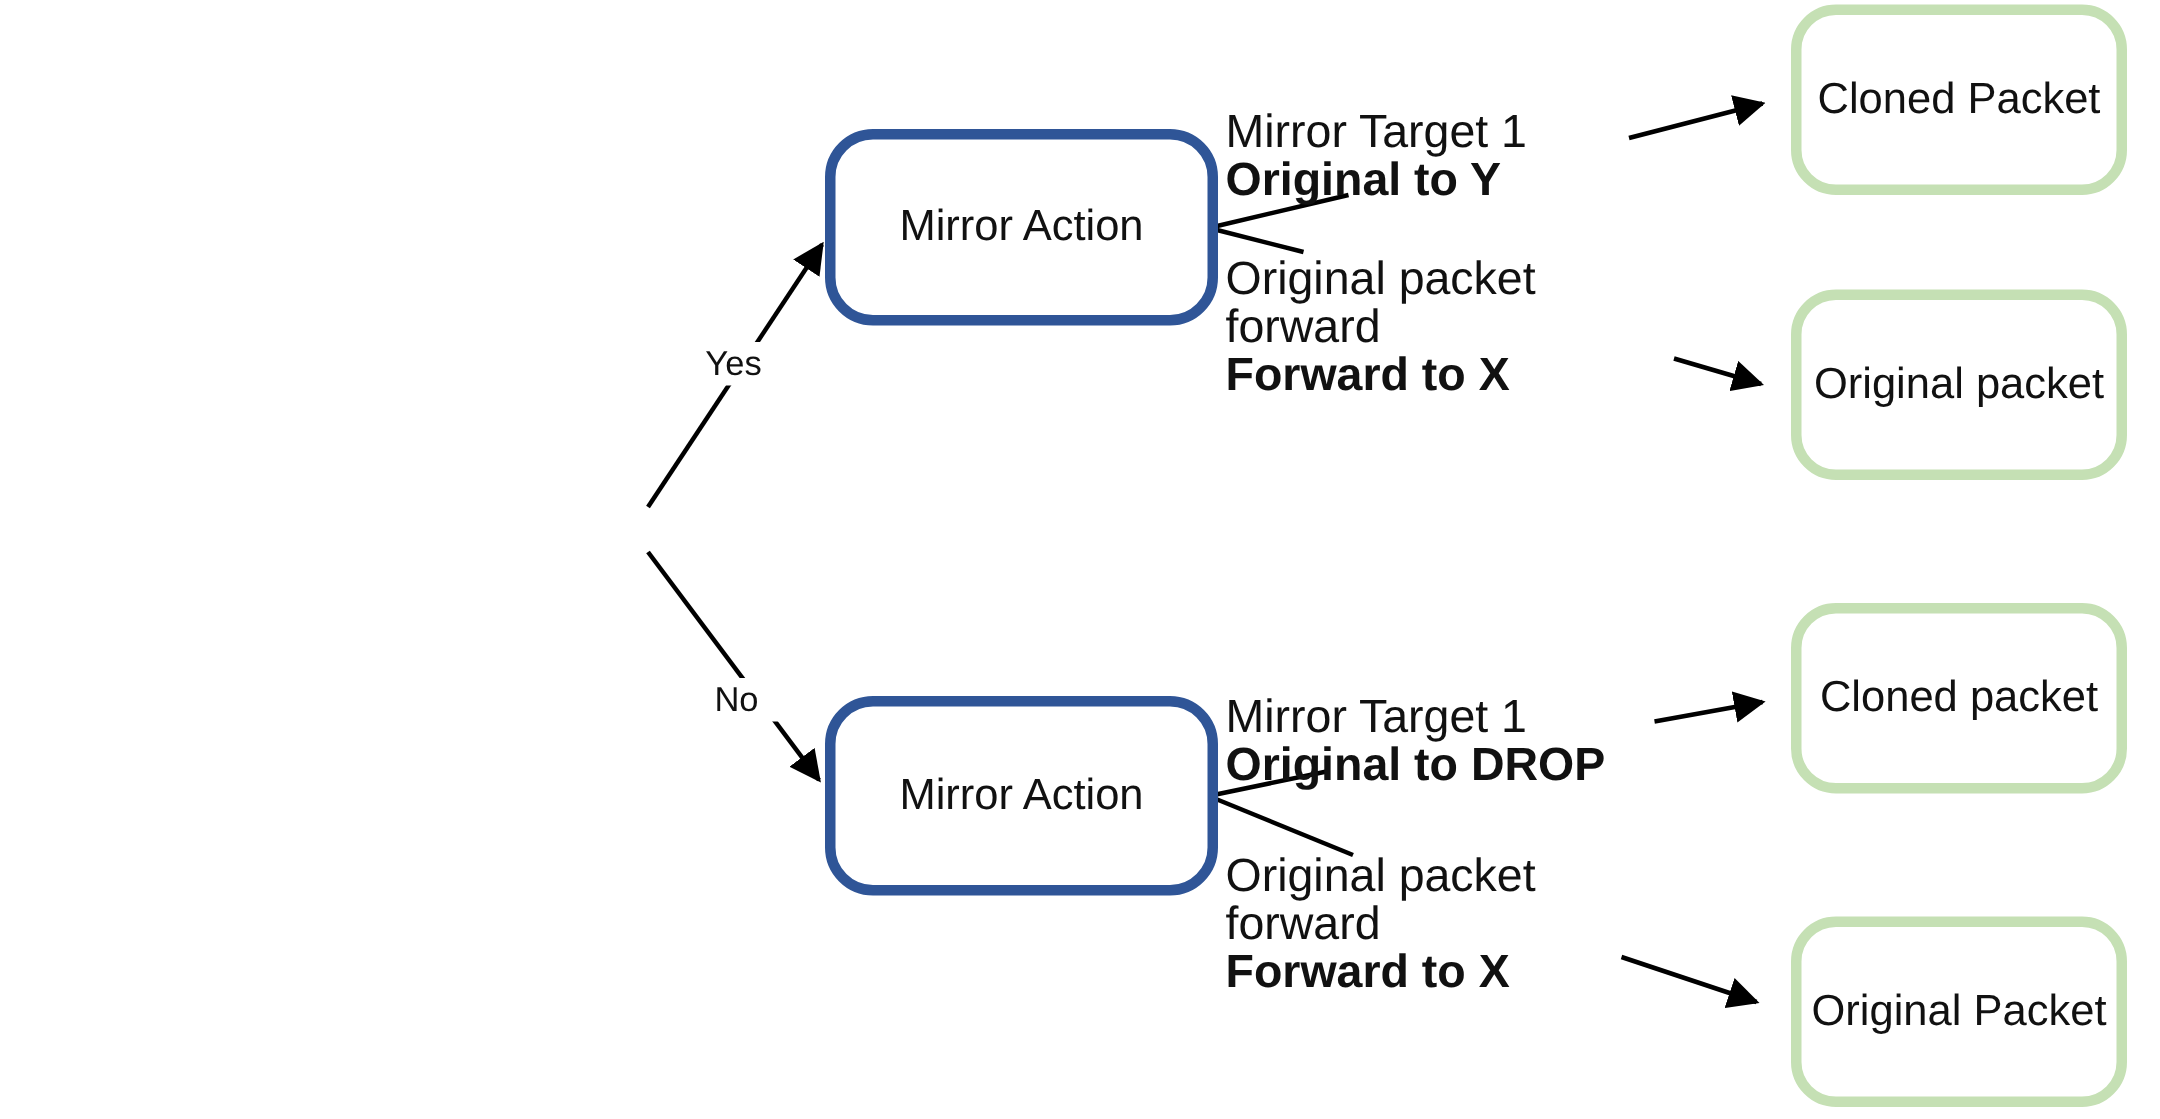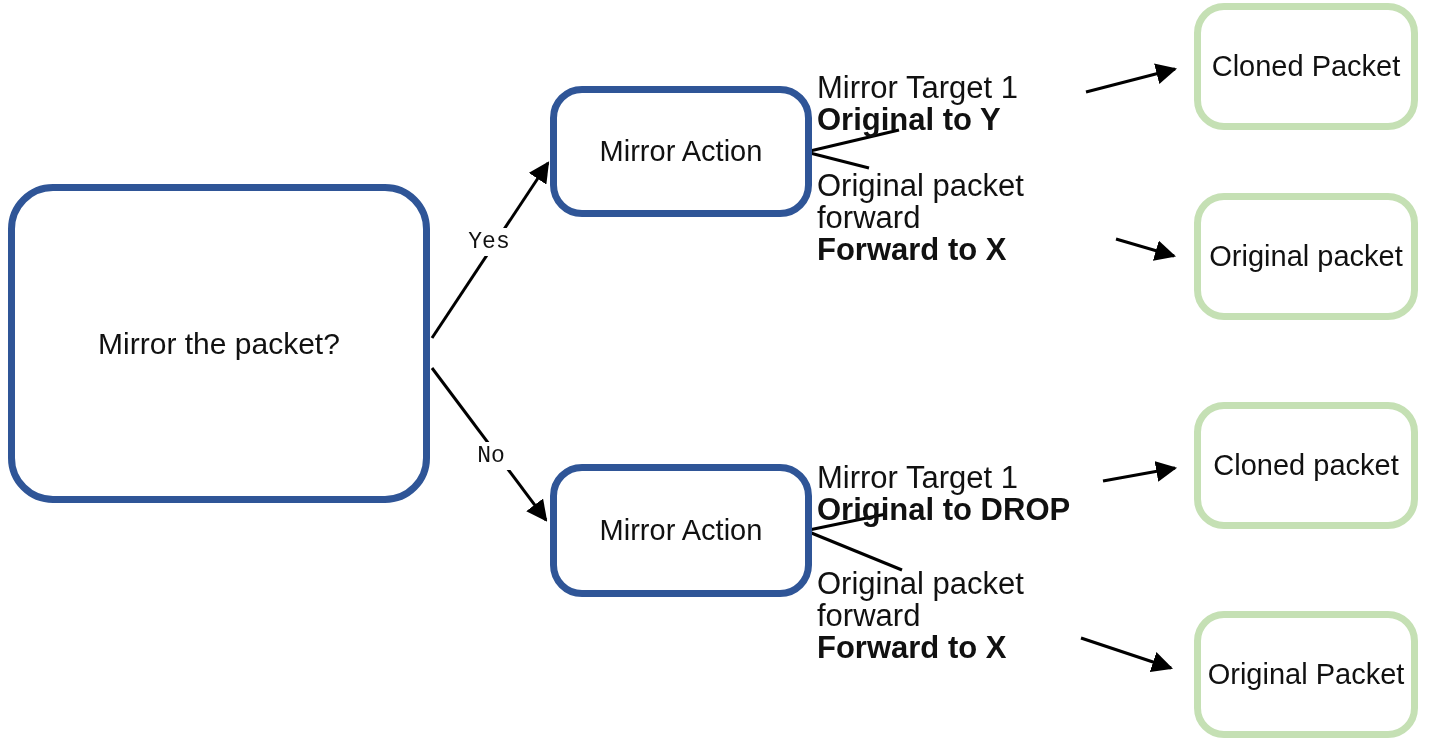--- a/index.html
+++ b/index.html
@@ -74,24 +74,23 @@
   #outcome-original-yes { top: 193px; }
   #outcome-cloned-no    { top: 402px; }
   #outcome-original-no  { top: 611px; }
   .branch-label {
     position: absolute;
     z-index: 3;
     background: #ffffff;
     font-size: 23px;
     text-align: center;
     padding: 1px 3px;
-    font-family: Liberation Mono, monospace;
   }
   #yes-label { left: 456px; top: 228px; width: 60px; }
-  #no-label  { left: 462px; top: 442px; width: 52px; }
+  #no-label  { left: 462px; top: 452px; width: 52px; }
   .edge-label {
     position: absolute;
     left: 817px;
     width: 300px;
     z-index: 2;
     text-align: left;
     font-size: 31px;
     line-height: 32px;
   }
   .edge-label .l2 { font-weight: bold; }
@@ -116,23 +115,20 @@
     <line x1="810" y1="151" x2="899" y2="130"></line>
     <line x1="810" y1="153" x2="869" y2="168"></line>
     <line x1="809" y1="530" x2="886" y2="514"></line>
     <line x1="809" y1="532" x2="902" y2="570"></line>
     <line x1="1086" y1="92" x2="1175" y2="69" marker-end="url(#arrowhead)"></line>
     <line x1="1116" y1="239" x2="1174" y2="256" marker-end="url(#arrowhead)"></line>
     <line x1="1103" y1="481" x2="1175" y2="468" marker-end="url(#arrowhead)"></line>
     <line x1="1081" y1="638" x2="1171" y2="668" marker-end="url(#arrowhead)"></line>
   </svg>
 
-  <div id="decision-node" class="node node-blue">
-    <span class="node-label">Mirror the packet?</span>
-  </div>
 
   <div id="action-node-yes" class="node node-blue">
     <span class="node-label">Mirror Action</span>
   </div>
 
   <div id="action-node-no" class="node node-blue">
     <span class="node-label">Mirror Action</span>
   </div>
 
   <div id="outcome-cloned-yes" class="node node-green outcome-node">

